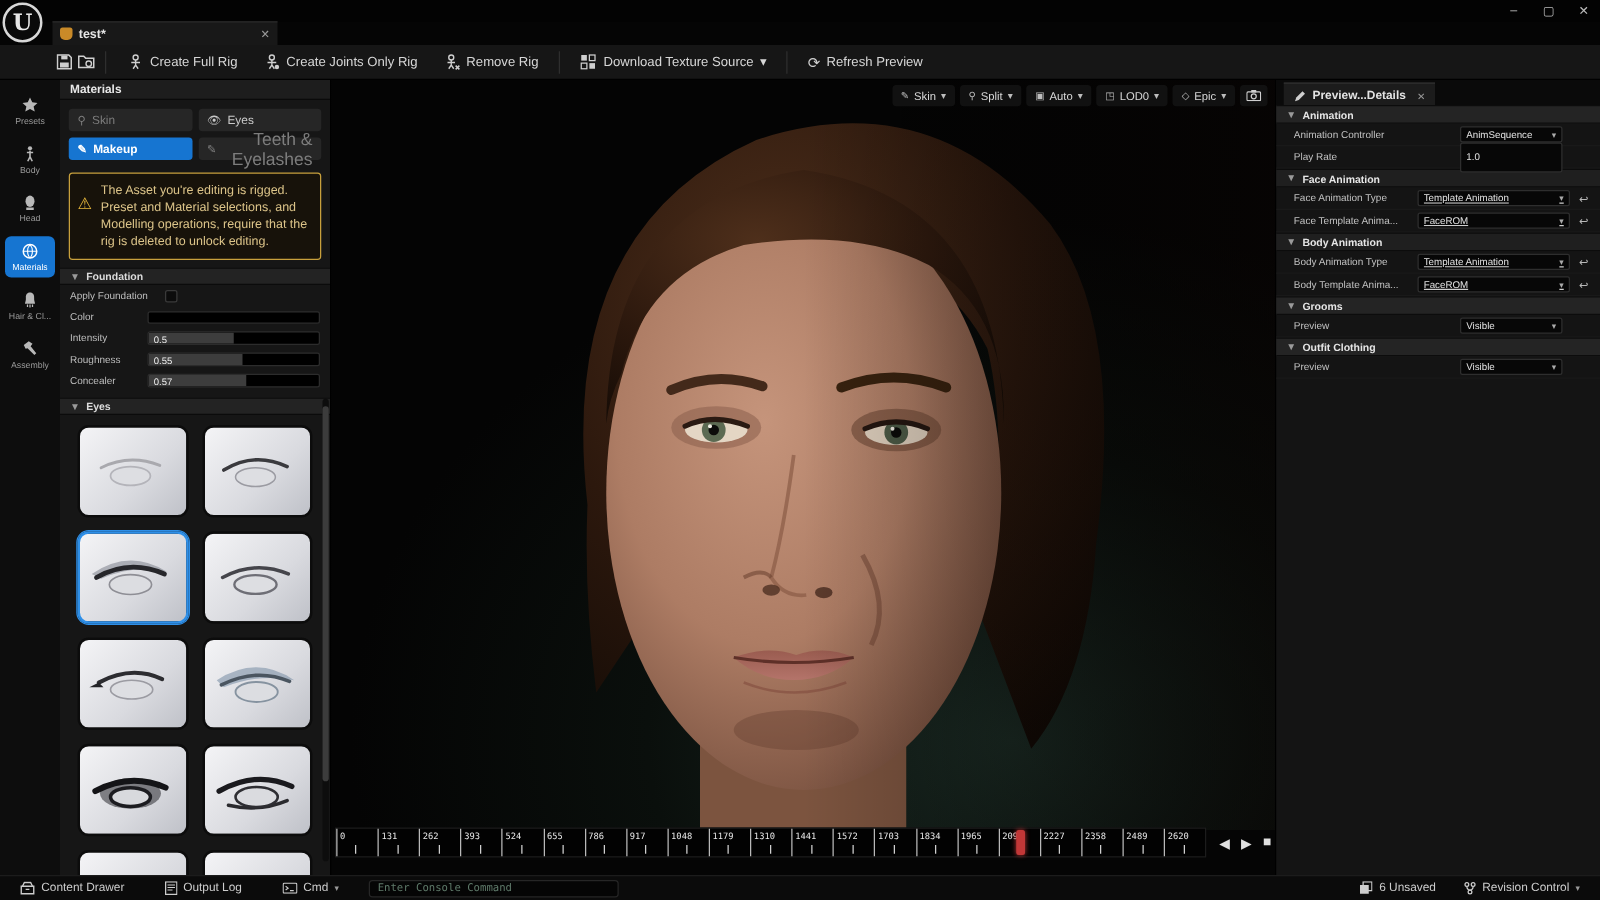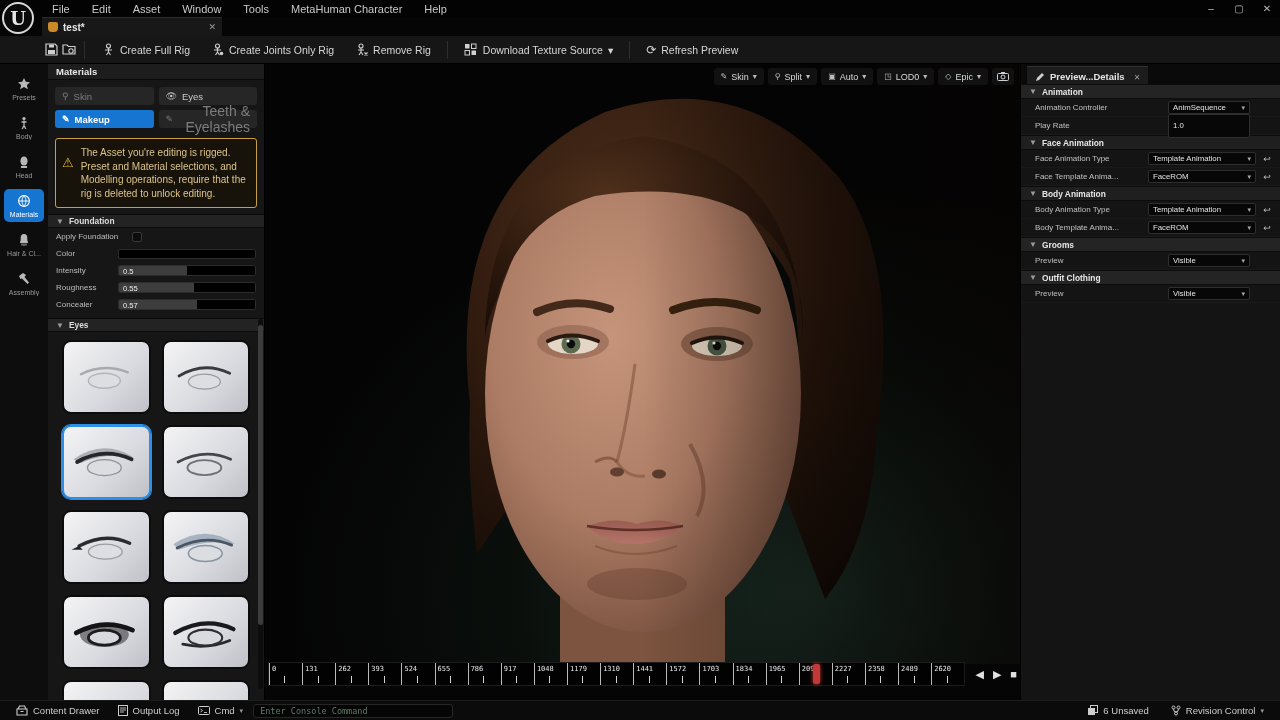--- a/index.html
+++ b/index.html
@@ -84,50 +84,41 @@
   .det-tab { height:18px; background:#1c1c1c; border-top:1px solid #303030; display:flex; align-items:flex-end; gap:5px; padding:2px 8px; margin-left:6px; color:#e4e4e4; font-size:9.5px; font-weight:bold; }
   .det-search-row { display:flex; align-items:center; gap:5px; padding:5px 7px; }
   .search-box { flex:1; height:16px; background:#0a0a0a; border:1px solid #2c2c2c; border-radius:9px; display:flex; align-items:center; gap:5px; padding:0 7px; }
   .search-box input { background:transparent; border:none; outline:none; color:#c8c8c8; font-size:9px; width:100%; font-family:"Liberation Sans", sans-serif; }
   .det-gear { width:16px; height:16px; background:#1f1f1f; border:1px solid #333; border-radius:3px; display:flex; align-items:center; justify-content:center; }
   .det-sect { height:15px; background:#242424; border-top:1px solid #0c0c0c; border-bottom:1px solid #0c0c0c; display:flex; align-items:center; gap:5px; padding:0 8px; color:#e6e6e6; font-weight:bold; font-size:8.4px; }
   .det-row { display:flex; align-items:center; height:18px; padding:0 6px 0 14px; border-bottom:1px solid #191919; }
   .det-row.indent { }
   .det-label { flex:1; color:#c0c0c0; font-size:8px; white-space:nowrap; overflow:hidden; }
   .combo { width:82px; height:13px; background:#070707; border:1px solid #2e2e2e; border-radius:2px; display:flex; align-items:center; padding:0 4px; gap:3px; flex:none; }
-  .combo.wide { width:108px; }
+  .combo.wide { width:122px;text-decoration:underline; }
   .combo-val { flex:1; color:#e2e2e2; font-size:7.8px; white-space:nowrap; overflow:hidden; }
   .combo .cchev { color:#aaa; font-size:7px; }
   .num-input { width:82px; height:24px; background:#070707; border:1px solid #2e2e2e; border-radius:2px; color:#e2e2e2; font-size:7.8px; padding:0 4px; font-family:"Liberation Sans", sans-serif; flex:none; }
   .reset-arrow { width:14px; text-align:center; color:#b8b8b8; font-size:9px; margin-left:4px; flex:none; }
   .spacer6 { width:6px; flex:none; }
 
   
-  .statusbar { position:absolute; left:0; top:700px; width:1280px; height:20px; background:#0b0b0b; border-top:1px solid #1c1c1c; display:flex; align-items:center; padding:0 8px; gap:2px; }
+  .statusbar { position:absolute; left:0; top:700px; width:1280px; height:20px; background:#0b0b0b; border-top:1px solid #1c1c1c; display:flex; align-items:center; padding:0 8px; gap:16px; }
   .sb-btn { display:flex; align-items:center; gap:5px; color:#cdcdcd; font-size:9.5px; padding:2px 8px; border-radius:3px; }
   .console-input { width:200px; height:14px; background:#050505; border:1px solid #262626; border-radius:3px; color:#5f7a6a; font-size:8.5px; padding:0 6px; font-family:"DejaVu Sans Mono", monospace; }
   .console-input::placeholder { color:#5f7a6a; }
   .sb-right { margin-left:auto; display:flex; gap:6px; }
   .sb-chev { font-size:7px; color:#9a9a9a; }
 
   .eye-art { stroke-linecap:round; fill:none; }
 </style>
 </head>
 <body>
 
 <div class="titlebar">
-  <div class="menus">
-    <span class="menu-item">File</span>
-    <span class="menu-item">Edit</span>
-    <span class="menu-item">Asset</span>
-    <span class="menu-item">Window</span>
-    <span class="menu-item">Tools</span>
-    <span class="menu-item">MetaHuman Character</span>
-    <span class="menu-item">Help</span>
-  </div>
   <div class="win-controls">
     <span>–</span>
     <span>▢</span>
     <span>✕</span>
   </div>
 </div>
 <div class="ue-logo">
     <span>U</span>
   </div>
 

